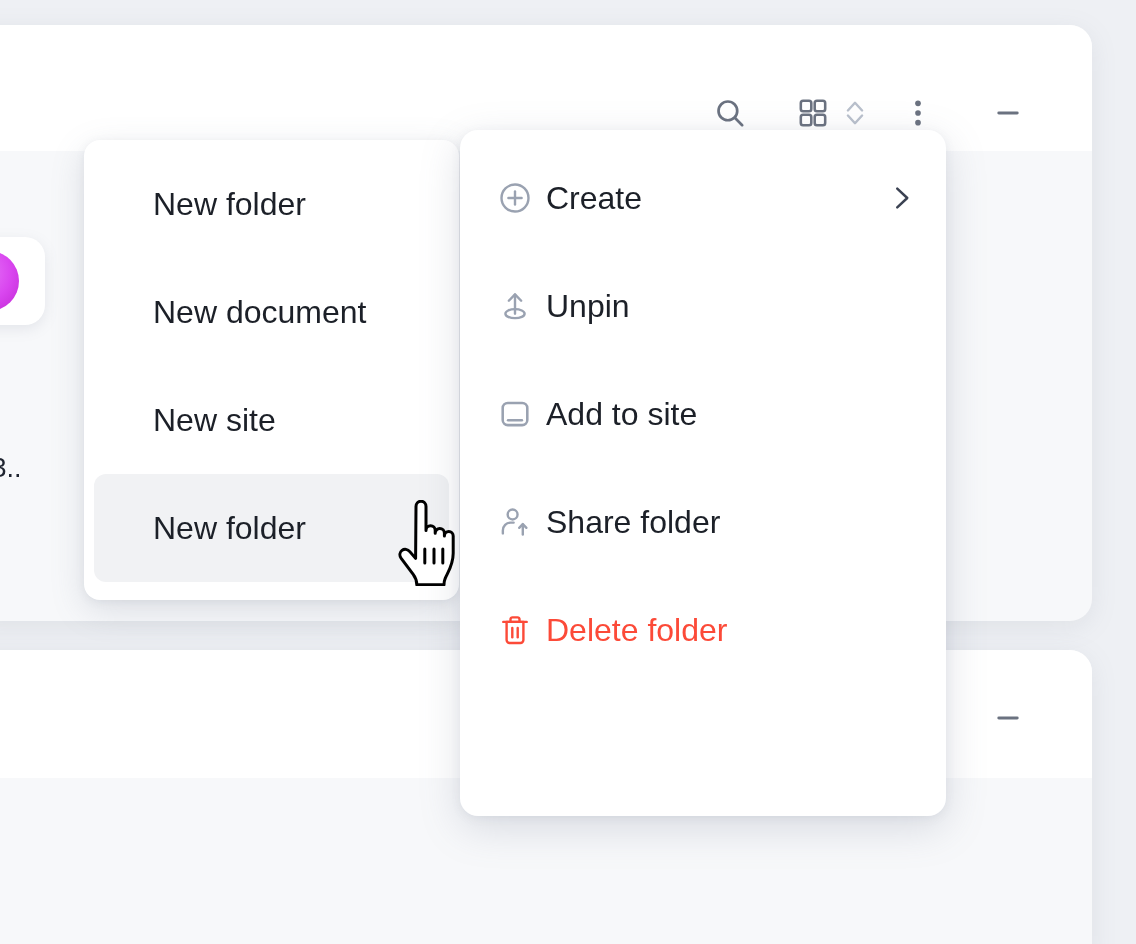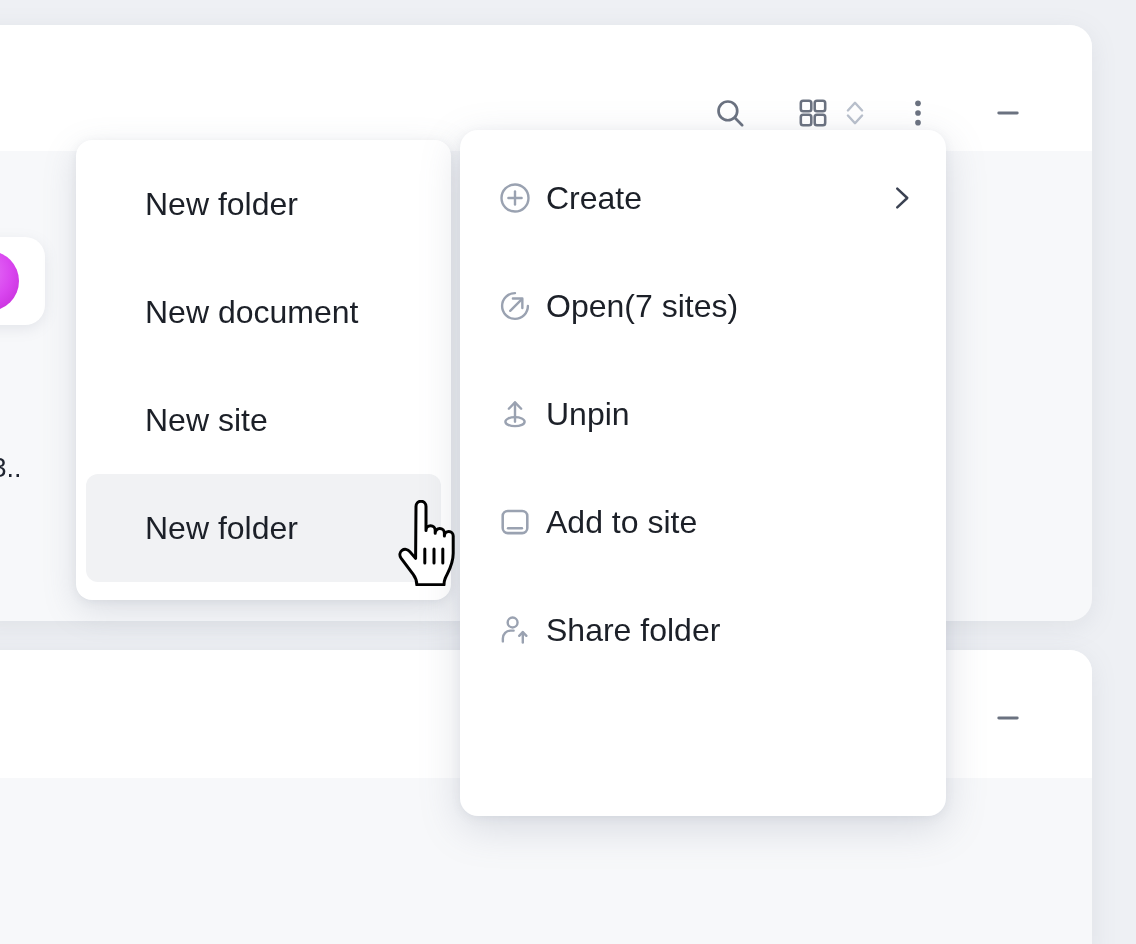--- a/index.html
+++ b/index.html
@@ -88,21 +88,21 @@
     font-size: 27px;
     color: #1f2430;
     line-height: 64px;
     white-space: nowrap;
   }
   .left-text span { display: block; }
 
   
   .submenu {
     position: absolute;
-    left: 76px; top: 140px;
+    left: 84px; top: 140px;
     width: 375px; height: 460px;
     background: #ffffff;
     border-radius: 16px;
     box-shadow: 0 10px 34px rgba(110,118,140,0.20), 0 2px 8px rgba(110,118,140,0.10);
     padding: 10px 0;
     z-index: 8;
   }
   .submenu-item {
     height: 108px;
     display: flex; align-items: center;
@@ -252,30 +252,20 @@
         </svg>
       </span>
       <span class="ctx-label">Create</span>
       <span class="ctx-chevron">
         <svg width="30" height="30" viewBox="0 0 24 24" fill="none" stroke="currentColor" stroke-width="2" stroke-linecap="round" stroke-linejoin="round">
           <polyline points="9,4.5 17,12 9,19.5"></polyline>
         </svg>
       </span>
     </div>
 
-    <div class="ctx-item">
-      <span class="ctx-icon">
-        <svg width="36" height="36" viewBox="0 0 24 24" fill="none" stroke="currentColor" stroke-width="1.6" stroke-linecap="round" stroke-linejoin="round">
-          <path d="M20.6 12a8.6 8.6 0 1 1-8.6-8.6"></path>
-          <line x1="8.8" y1="15.2" x2="16.6" y2="7.4"></line>
-          <polyline points="10.6,7.0 16.9,7.0 16.9,13.3"></polyline>
-        </svg>
-      </span>
-      <span class="ctx-label">Open(7 sites)</span>
-    </div>
 
     <div class="ctx-item">
       <span class="ctx-icon">
         <svg width="36" height="36" viewBox="0 0 24 24" fill="none" stroke="currentColor" stroke-width="1.6" stroke-linecap="round" stroke-linejoin="round">
           <ellipse cx="12" cy="17.1" rx="6.4" ry="3.0"></ellipse>
           <line x1="12" y1="17.1" x2="12" y2="4.4"></line>
           <polyline points="7.9,8.5 12,4.2 16.1,8.5"></polyline>
         </svg>
       </span>
       <span class="ctx-label">Unpin</span>
@@ -296,20 +286,32 @@
         <svg width="36" height="36" viewBox="0 0 24 24" fill="none" stroke="currentColor" stroke-width="1.6" stroke-linecap="round" stroke-linejoin="round">
           <circle cx="10.4" cy="7.0" r="3.3"></circle>
           <path d="M3.9 19.6v-2.0a5.2 5.2 0 0 1 5.2-5.2h2.0"></path>
           <line x1="17.2" y1="20.4" x2="17.2" y2="13.6"></line>
           <polyline points="14.8,15.9 17.2,13.4 19.6,15.9"></polyline>
         </svg>
       </span>
       <span class="ctx-label">Share folder</span>
     </div>
 
+    <div class="ctx-item danger">
+      <span class="ctx-icon">
+        <svg width="36" height="36" viewBox="0 0 24 24" fill="none" stroke="currentColor" stroke-width="1.6" stroke-linecap="round" stroke-linejoin="round">
+          <line x1="4.2" y1="6.6" x2="19.8" y2="6.6"></line>
+          <path d="M9.0 6.6V4.9a1.3 1.3 0 0 1 1.3-1.3h3.4a1.3 1.3 0 0 1 1.3 1.3v1.7"></path>
+          <path d="M6.4 6.6h11.2v12.1a2 2 0 0 1-2 2H8.4a2 2 0 0 1-2-2z"></path>
+          <line x1="10.2" y1="10.6" x2="10.2" y2="16.8"></line>
+          <line x1="13.8" y1="10.6" x2="13.8" y2="16.8"></line>
+        </svg>
+      </span>
+      <span class="ctx-label">Delete folder</span>
+    </div>
 
   </div>
 
   <div class="cursor">
     <svg width="66" height="86" viewBox="0 0 33 43">
       <path d="M10.0 3.2c0-1.5 1.1-2.6 2.5-2.6s2.5 1.1 2.5 2.6v12.0c0-1.3 1.0-2.3 2.3-2.3s2.3 1.0 2.3 2.3v1.4c0-1.3 1.0-2.3 2.3-2.3s2.3 1.0 2.3 2.3v1.4c0-1.2 1.0-2.2 2.2-2.2s2.2 1.0 2.2 2.2v8.6c0 5.8-2.6 9.4-4.0 12.6-0.5 1.2-0.6 2.2-0.6 3.2h-13.6c0-2.2-0.6-3.6-1.8-5.2l-6.0-8.0c-1.0-1.4-0.8-3.1 0.4-4.0 1.2-0.9 2.9-0.6 3.9 0.6l2.9 3.4z" fill="#ffffff" stroke="#000000" stroke-width="1.5" stroke-linejoin="round"></path>
       <line x1="14.4" y1="24.5" x2="14.4" y2="31.5" stroke="#000000" stroke-width="1.5" stroke-linecap="round"></line>
       <line x1="19.0" y1="24.5" x2="19.0" y2="31.5" stroke="#000000" stroke-width="1.5" stroke-linecap="round"></line>
       <line x1="23.4" y1="24.5" x2="23.4" y2="31.5" stroke="#000000" stroke-width="1.5" stroke-linecap="round"></line>
     </svg>

